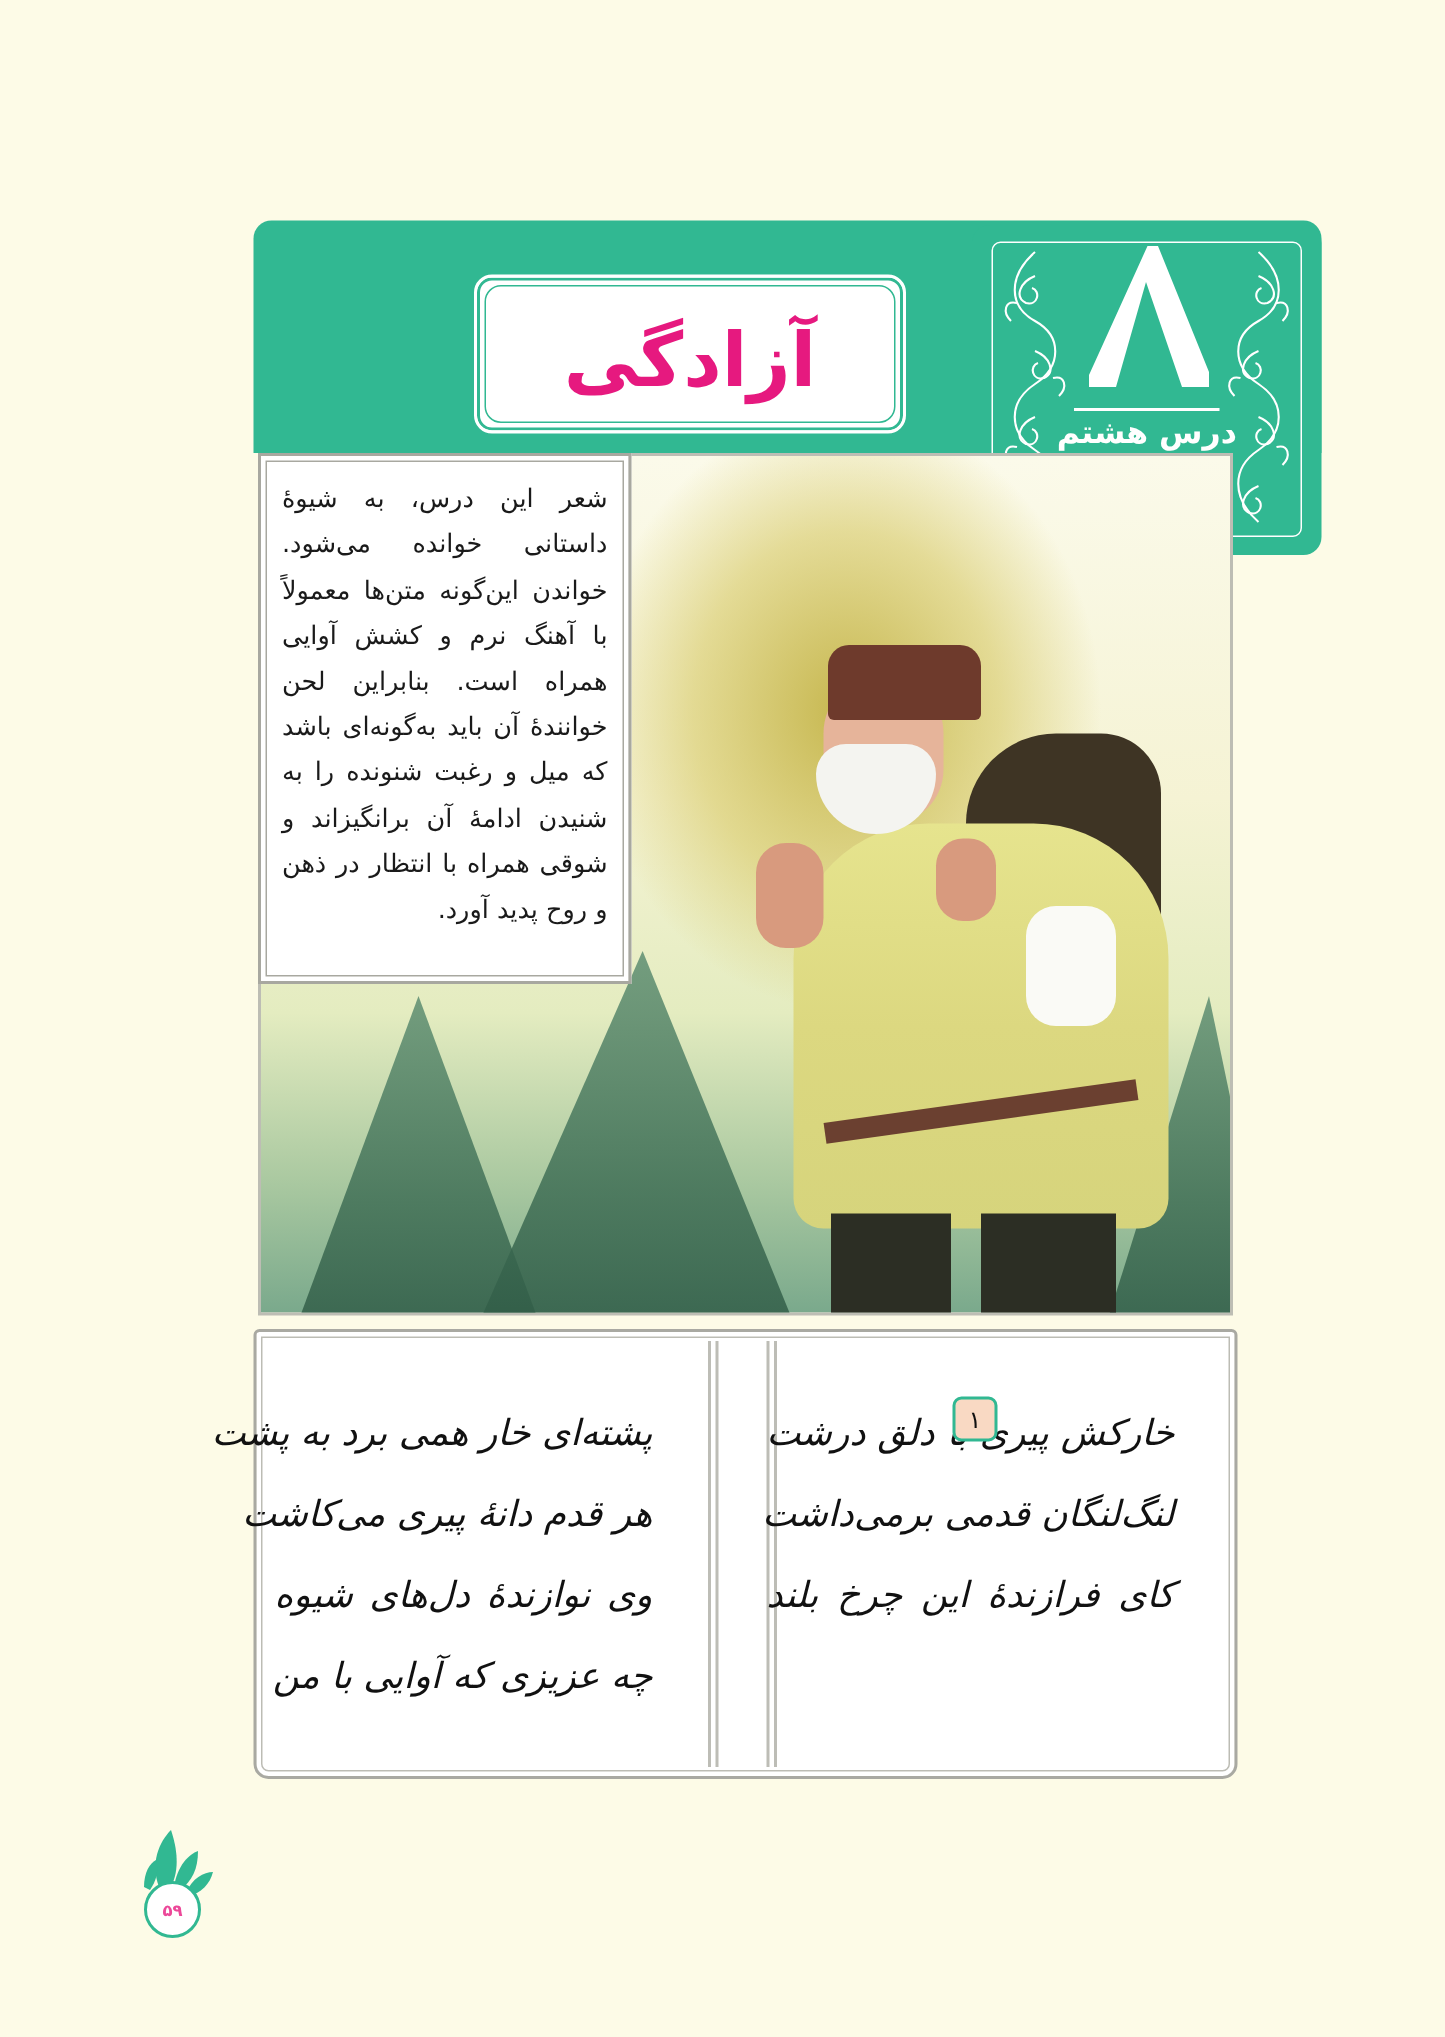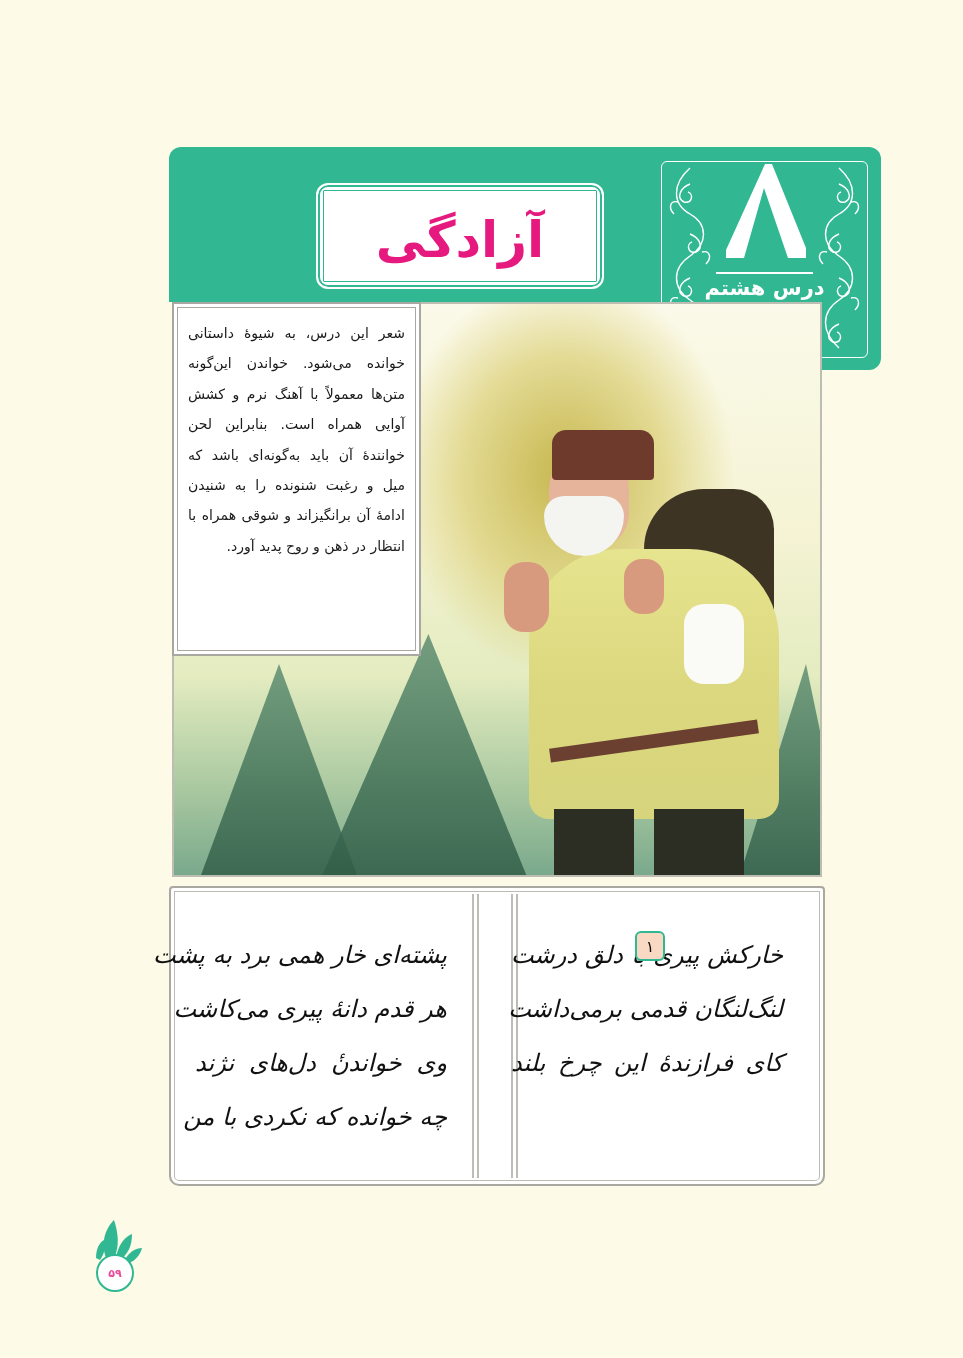--- a/index.html
+++ b/index.html
@@ -26,21 +26,21 @@
       width: 288px; height: 106px;
       background: #ffffff;
       border: 2px solid #ffffff;
       border-radius: 12px;
       box-shadow: 0 0 0 2px #31b892 inset, 0 0 0 4px #ffffff inset;
     }
     .title-box-inner {
       position: absolute;
       left: 5px; top: 5px; right: 5px; bottom: 5px;
       border: 1.5px solid #31b892;
-      border-radius: 1px;
+      border-radius: 11px;
       display: flex; align-items: center; justify-content: center;
     }
     .title-text {
       font-family: "DejaVu Sans", sans-serif;
       font-weight: bold;
       font-size: 50px;
       color: #e6197f;
       direction: rtl;
       padding-top: 8px;
       letter-spacing: 1px;
@@ -190,21 +190,21 @@
       background: #ffffff;
       border: 2px solid #a8a8a0;
       box-shadow: inset 0 0 0 3px #ffffff, inset 0 0 0 4px #a8a8a0;
       padding: 14px 14px 10px 14px;
     }
     .intro-text {
       direction: rtl;
       text-align: justify;
       text-align-last: right;
       font-family: "DejaVu Sans", sans-serif;
-      font-size: 14px;
+      font-size: 17px;
       line-height: 30.4px;
       color: #1a1a1a;
     }
 
     
     .poem-panel {
       position: absolute;
       left: 169px; top: 886px;
       width: 656px; height: 300px;
       background: #ffffff;
@@ -228,21 +228,21 @@
       color: #111111;
     }
     .poem-col .line {
       height: 54px;
       line-height: 54px;
       white-space: nowrap;
       text-align: justify;
       text-align-last: justify;
     }
     .poem-col.right { left: 340px; width: 272px; }
-    .poem-col.left  { left: 24px; width: 252px; }
+    .poem-col.left  { left: 12px; width: 252px; }
 
     .verse-number {
       position: absolute;
       left: 635px; top: 931px;
       width: 30px; height: 30px;
       background: #f9d9c3;
       border: 2px solid #31b892;
       border-radius: 6px;
       display: flex; align-items: center; justify-content: center;
       font-size: 16px;
@@ -344,22 +344,22 @@
 
   <div class="poem-col right">
     <div class="line">خارکش پیری با دلق درشت</div>
     <div class="line">لنگ‌لنگان قدمی برمی‌داشت</div>
     <div class="line">کای فرازندهٔ این چرخ بلند</div>
   </div>
 
   <div class="poem-col left">
     <div class="line">پشته‌ای خار همی برد به پشت</div>
     <div class="line">هر قدم دانهٔ پیری می‌کاشت</div>
-    <div class="line">وی خواندنٔ دل‌های نژند</div>
-    <div class="line">چه خوانده که نکردی با من</div>
+    <div class="line">وی نوازندهٔ دل‌های شیوه</div>
+    <div class="line">چه عزیزی که آوایی با من</div>
   </div>
 </div>
 
 <div class="verse-number">۱</div>
 
 <div class="page-number-wrap">
   <svg width="60" height="50" viewBox="0 0 60 50" style="position:absolute;left:0;top:0;">
     <path d="M14 40 C8 24 14 10 22 2 C26 14 28 28 22 40 Z" fill="#31b892"></path>
     <path d="M24 40 C26 26 34 18 40 16 C40 28 36 36 28 42 Z" fill="#31b892"></path>
     <path d="M32 44 C36 34 44 30 50 30 C48 38 42 44 34 46 Z" fill="#31b892"></path>

